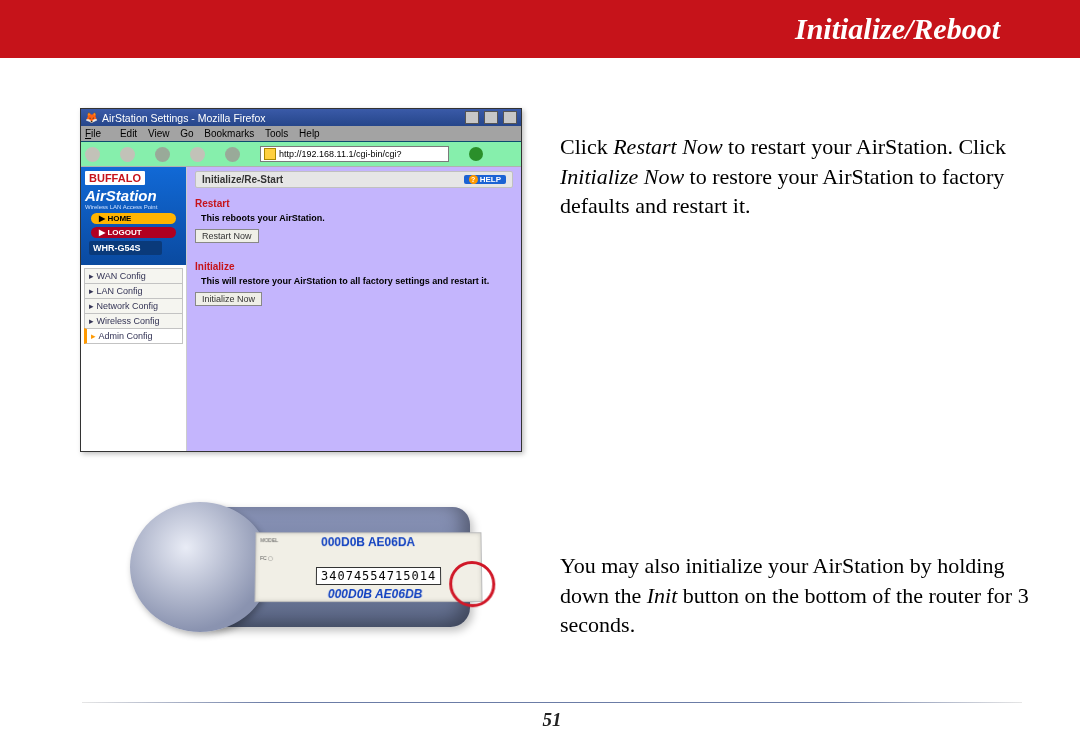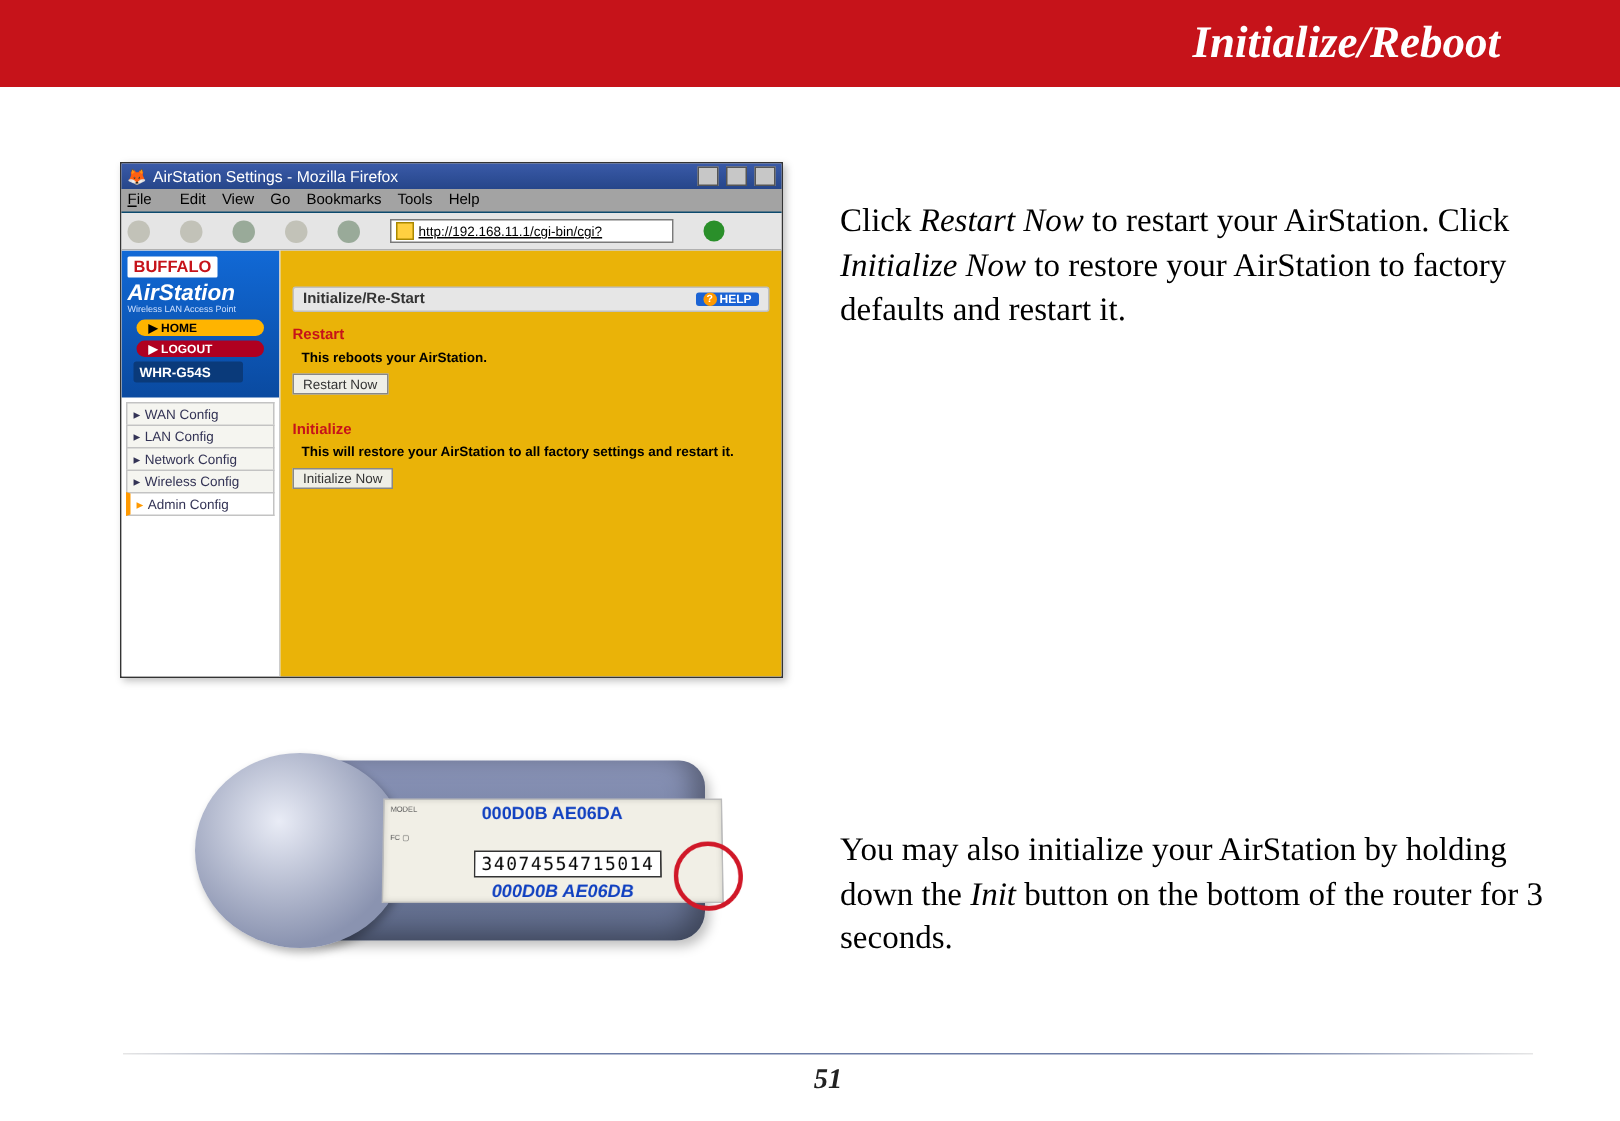--- a/index.html
+++ b/index.html
@@ -90,21 +90,21 @@
     gap: 4px;
   }
   .ff-titlebar .spacer { flex: 1; }
   .winbtn { width:12px;height:11px;background:#c7c7c7;border:1px solid #555;display:inline-block;margin-left:1px;}
   .ff-menubar {
     background: #a3a3a3; font-size: 10px; padding: 2px 4px; border-bottom: 1px solid #0c4a6e;
   }
   .ff-menubar span { margin-right: 8px; }
   .ff-menubar span u{text-decoration:underline;}
   .ff-toolbar {
-    background: #e5e5e5; display:flex;align-items:center;gap:20px;padding:2px 4px;border-bottom:1px solid #b0b0b0;height:20px;text-decoration:underline;
+    background: #86efac; display:flex;align-items:center;gap:20px;padding:2px 4px;border-bottom:1px solid #b0b0b0;height:20px;
   }
   .navbtn{width:15px;height:15px;border-radius:50%;background:#9a9; }
   .navbtn.disabled{background:#c2c2b8;}
   .urlbar{flex:1;background:#fff;border:1px solid #7a7a7a;height:14px;font-size:9px;display:flex;align-items:center;padding:0 3px;gap:3px;}
   .url-icon{width:10px;height:10px;background:#ffd040;border:1px solid #aa8800;}
   .go-btn{width:14px;height:14px;border-radius:50%;background:#2a8f2a;}
   .ff-icon{width:14px;height:14px;}
   .ff-body{flex:1;display:flex;overflow:hidden;justify-content:center;}
   .sidebar{width:105px;background:#fff;border-right:1px solid #ccc;display:flex;flex-direction:column;}
   .brand-block{background:linear-gradient(#1169d6,#0a4aa0);padding:4px 4px 6px 4px;}
@@ -114,21 +114,21 @@
   .pill{background:#ffb400;border-radius:8px;padding:1px 8px;font-size:8px;font-weight:bold;margin:3px 6px;display:block;text-align:left;color:#000;}
   .pill.logout{background:#b00020;color:#fff;}
   .model-badge{background:#0a3a7a;color:#fff;font-weight:bold;font-size:9px;padding:2px 4px;margin:2px 20px 4px 4px;border-radius:2px;}
   .nav-list{list-style:none;margin:3px 3px 0 3px;padding:0;font-size:9px;}
   .nav-list li{border:1px solid #c3c3c3;border-bottom:none;padding:2px 4px;background:#f5f5f0;color:#335;display:flex;align-items:center;gap:3px;}
   .nav-list li:last-child{border-bottom:1px solid #c3c3c3;}
   .nav-list li.active{background:#fff;border-left:3px solid #ff9900;}
   .subnav{list-style:none;margin:2px 3px 0 3px;padding:0;font-size:8px;}
   .subnav li{padding:1px 4px;color:#555;}
   .subnav li.sel{color:#c6131a;font-weight:bold;}
-  .main-pane{flex:1;padding:24px 8px;background:#eab308;}
+  .main-pane{flex:1;padding:4px 8px;background:#c4b5fd;}
   .section-tab{display:flex;align-items:center;background:#e6e6e6;border:1px solid #c0c0c0;border-radius:2px;padding:2px 6px;font-weight:bold;font-size:10px;color:#333;}
   .help-badge{margin-left:auto;background:#1b63d4;color:#fff;font-size:8px;padding:0 5px;border-radius:2px;display:flex;align-items:center;gap:2px;}
   .help-badge::before{content:"?";background:#ff9900;color:#fff;border-radius:50%;width:9px;height:9px;display:inline-flex;align-items:center;justify-content:center;font-size:7px;}
   .sec-title{color:#c6131a;font-weight:bold;font-size:10px;margin-top:10px;}
   .sec-desc{font-size:9px;margin:4px 0 6px 6px;}
   .sec-desc.bold{font-weight:bold;}
   .winbutton{background:#efefe7;border:1px solid #888;padding:1px 6px;font-size:9px;color:#333;}
   
   .router-photo{
     width:400px;height:140px;position:relative;margin-left:10px;

